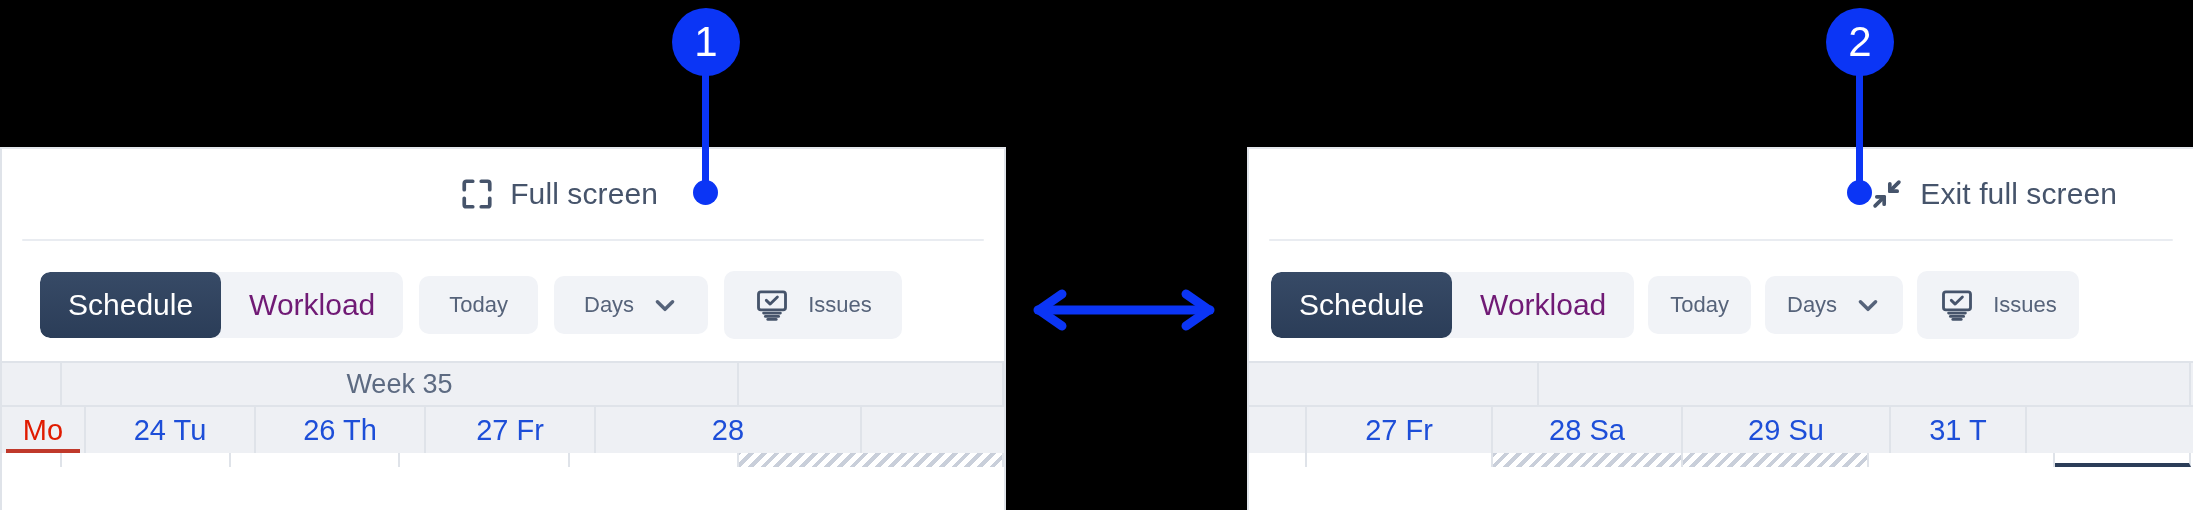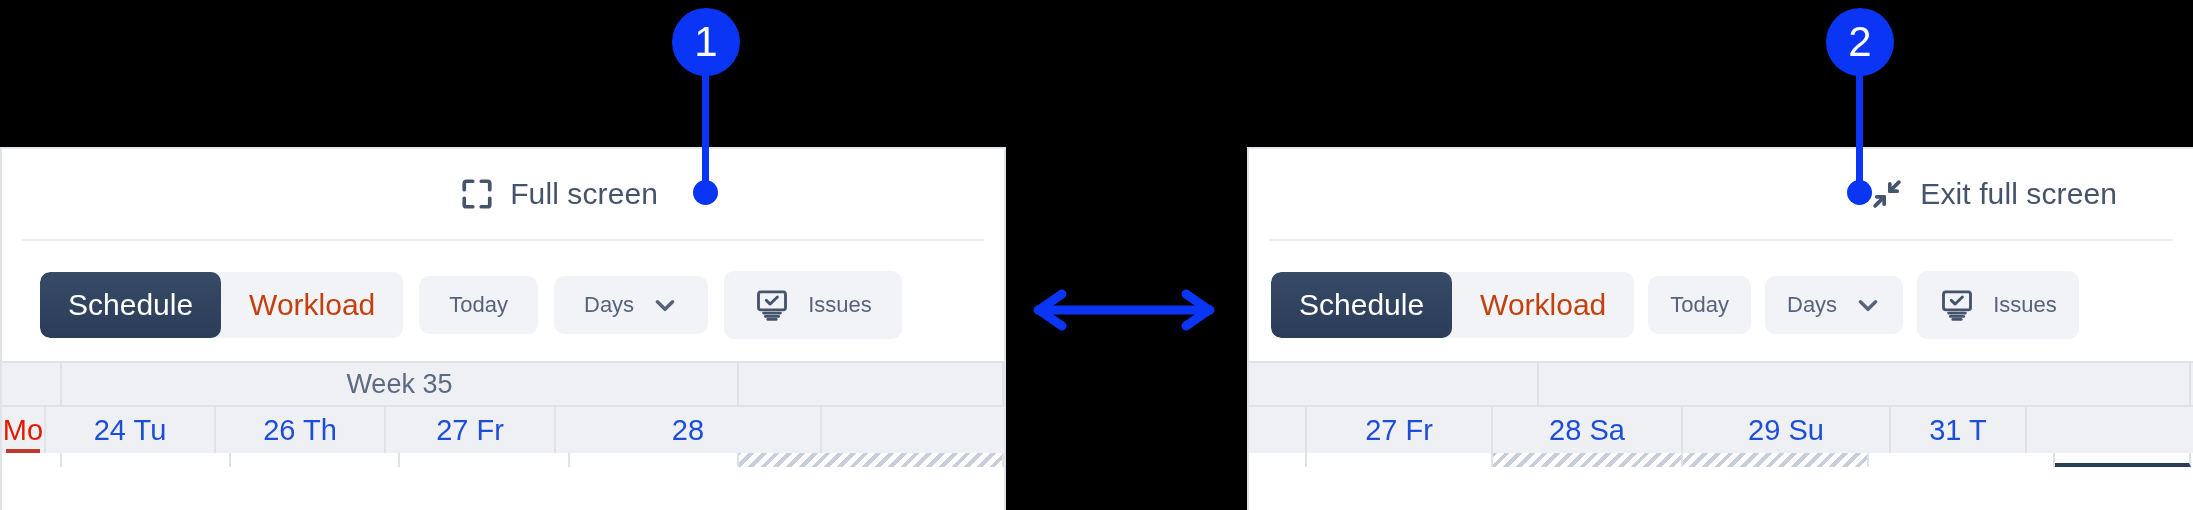--- a/index.html
+++ b/index.html
@@ -79,21 +79,21 @@
     display: flex;
     background: #f1f3f7;
     border-radius: 10px;
     overflow: hidden;
   }
   .seg-btn {
     font-size: 30px;
     font-family: "Liberation Sans", sans-serif;
     border: none;
     background: transparent;
-    color: #c2410c;
+    color: #701a75;
     padding: 16px 28px;
     cursor: pointer;
     white-space: nowrap;
     line-height: 1.15;
   }
   .seg-btn.active {
     background: linear-gradient(180deg, #374a66 0%, #2b3d58 100%);
     color: #ffffff;
     border-radius: 10px;
   }
@@ -254,21 +254,21 @@
       </button>
     </div>
 
     <div class="cal">
       <div class="cal-weekrow">
         <div class="week-cell" style="width:60px"></div>
         <div class="week-cell" style="width:680px">Week 35</div>
         <div class="week-cell" style="width:266px"></div>
       </div>
       <div class="cal-dayrow">
-        <div class="day-cell today" style="width:44px">
+        <div class="day-cell today" style="width:84px">
           <span>Mo</span>
           <span class="under-red"></span>
         </div>
         <div class="day-cell" style="width:170px">24 Tu</div>
         <div class="day-cell" style="width:170px">26 Th</div>
         <div class="day-cell" style="width:170px">27 Fr</div>
         <div class="day-cell" style="width:266px">28</div>
       </div>
       <div class="cal-underrow">
         <div class="under-cell" style="width:60px"></div>

